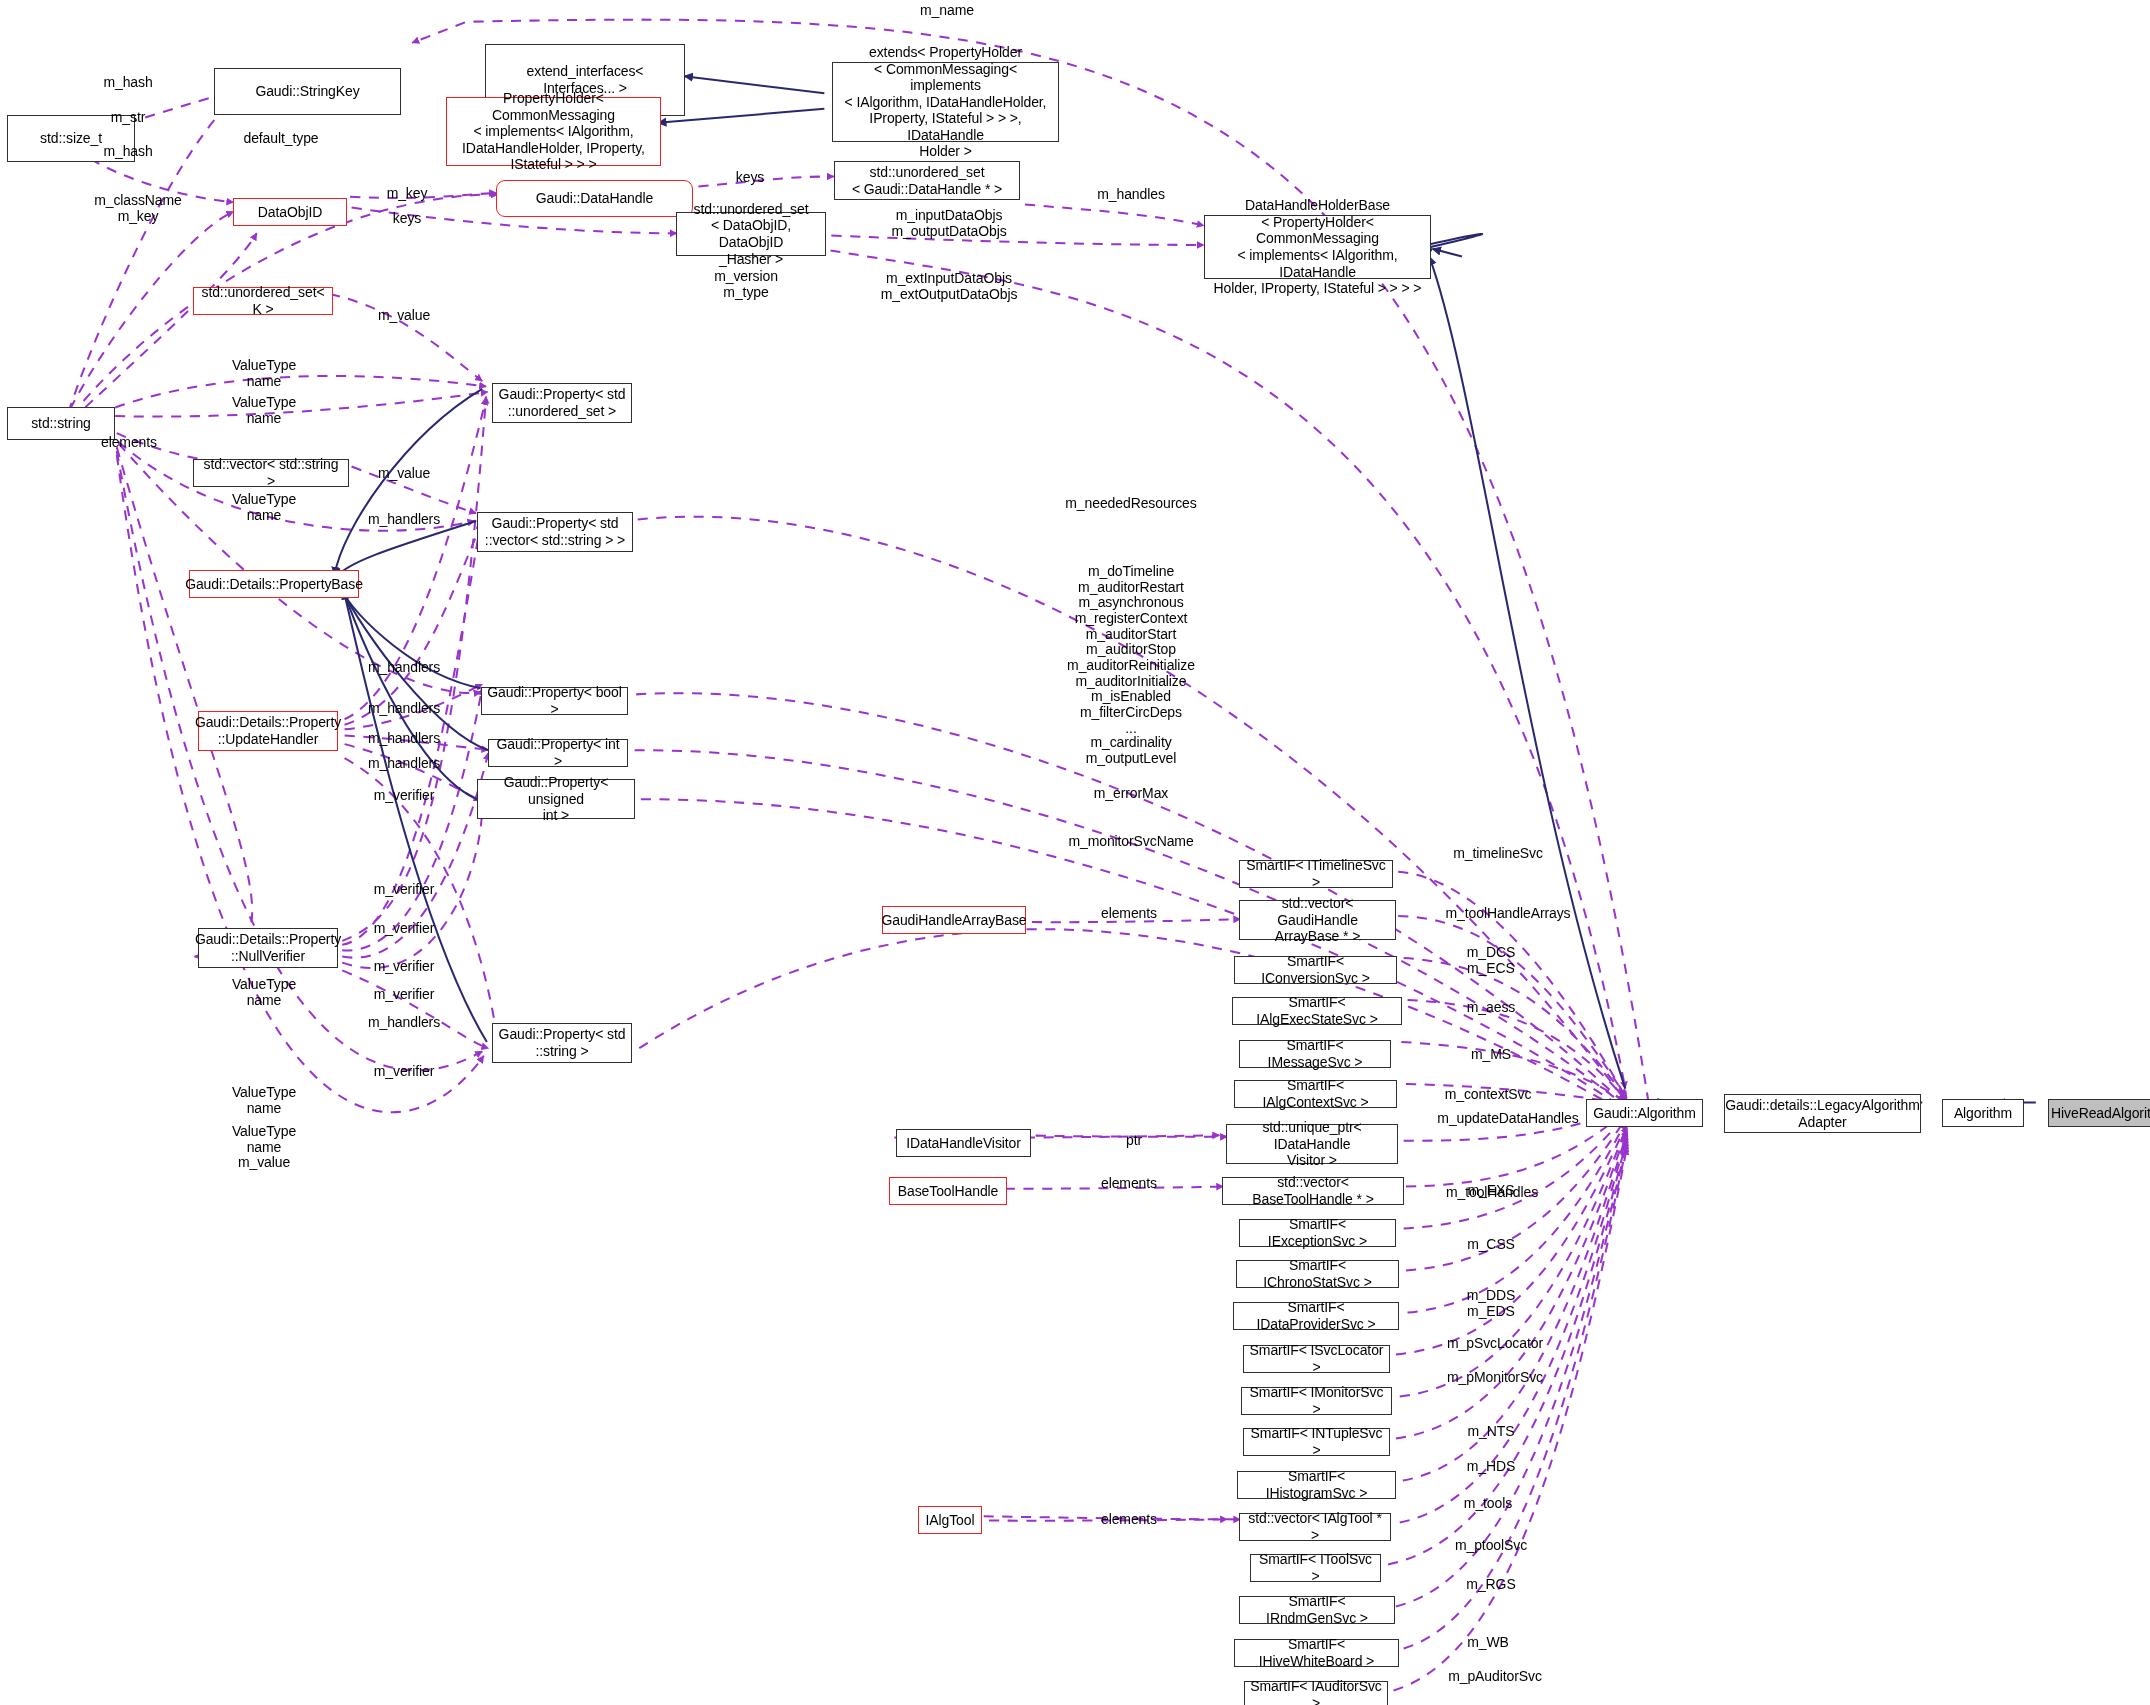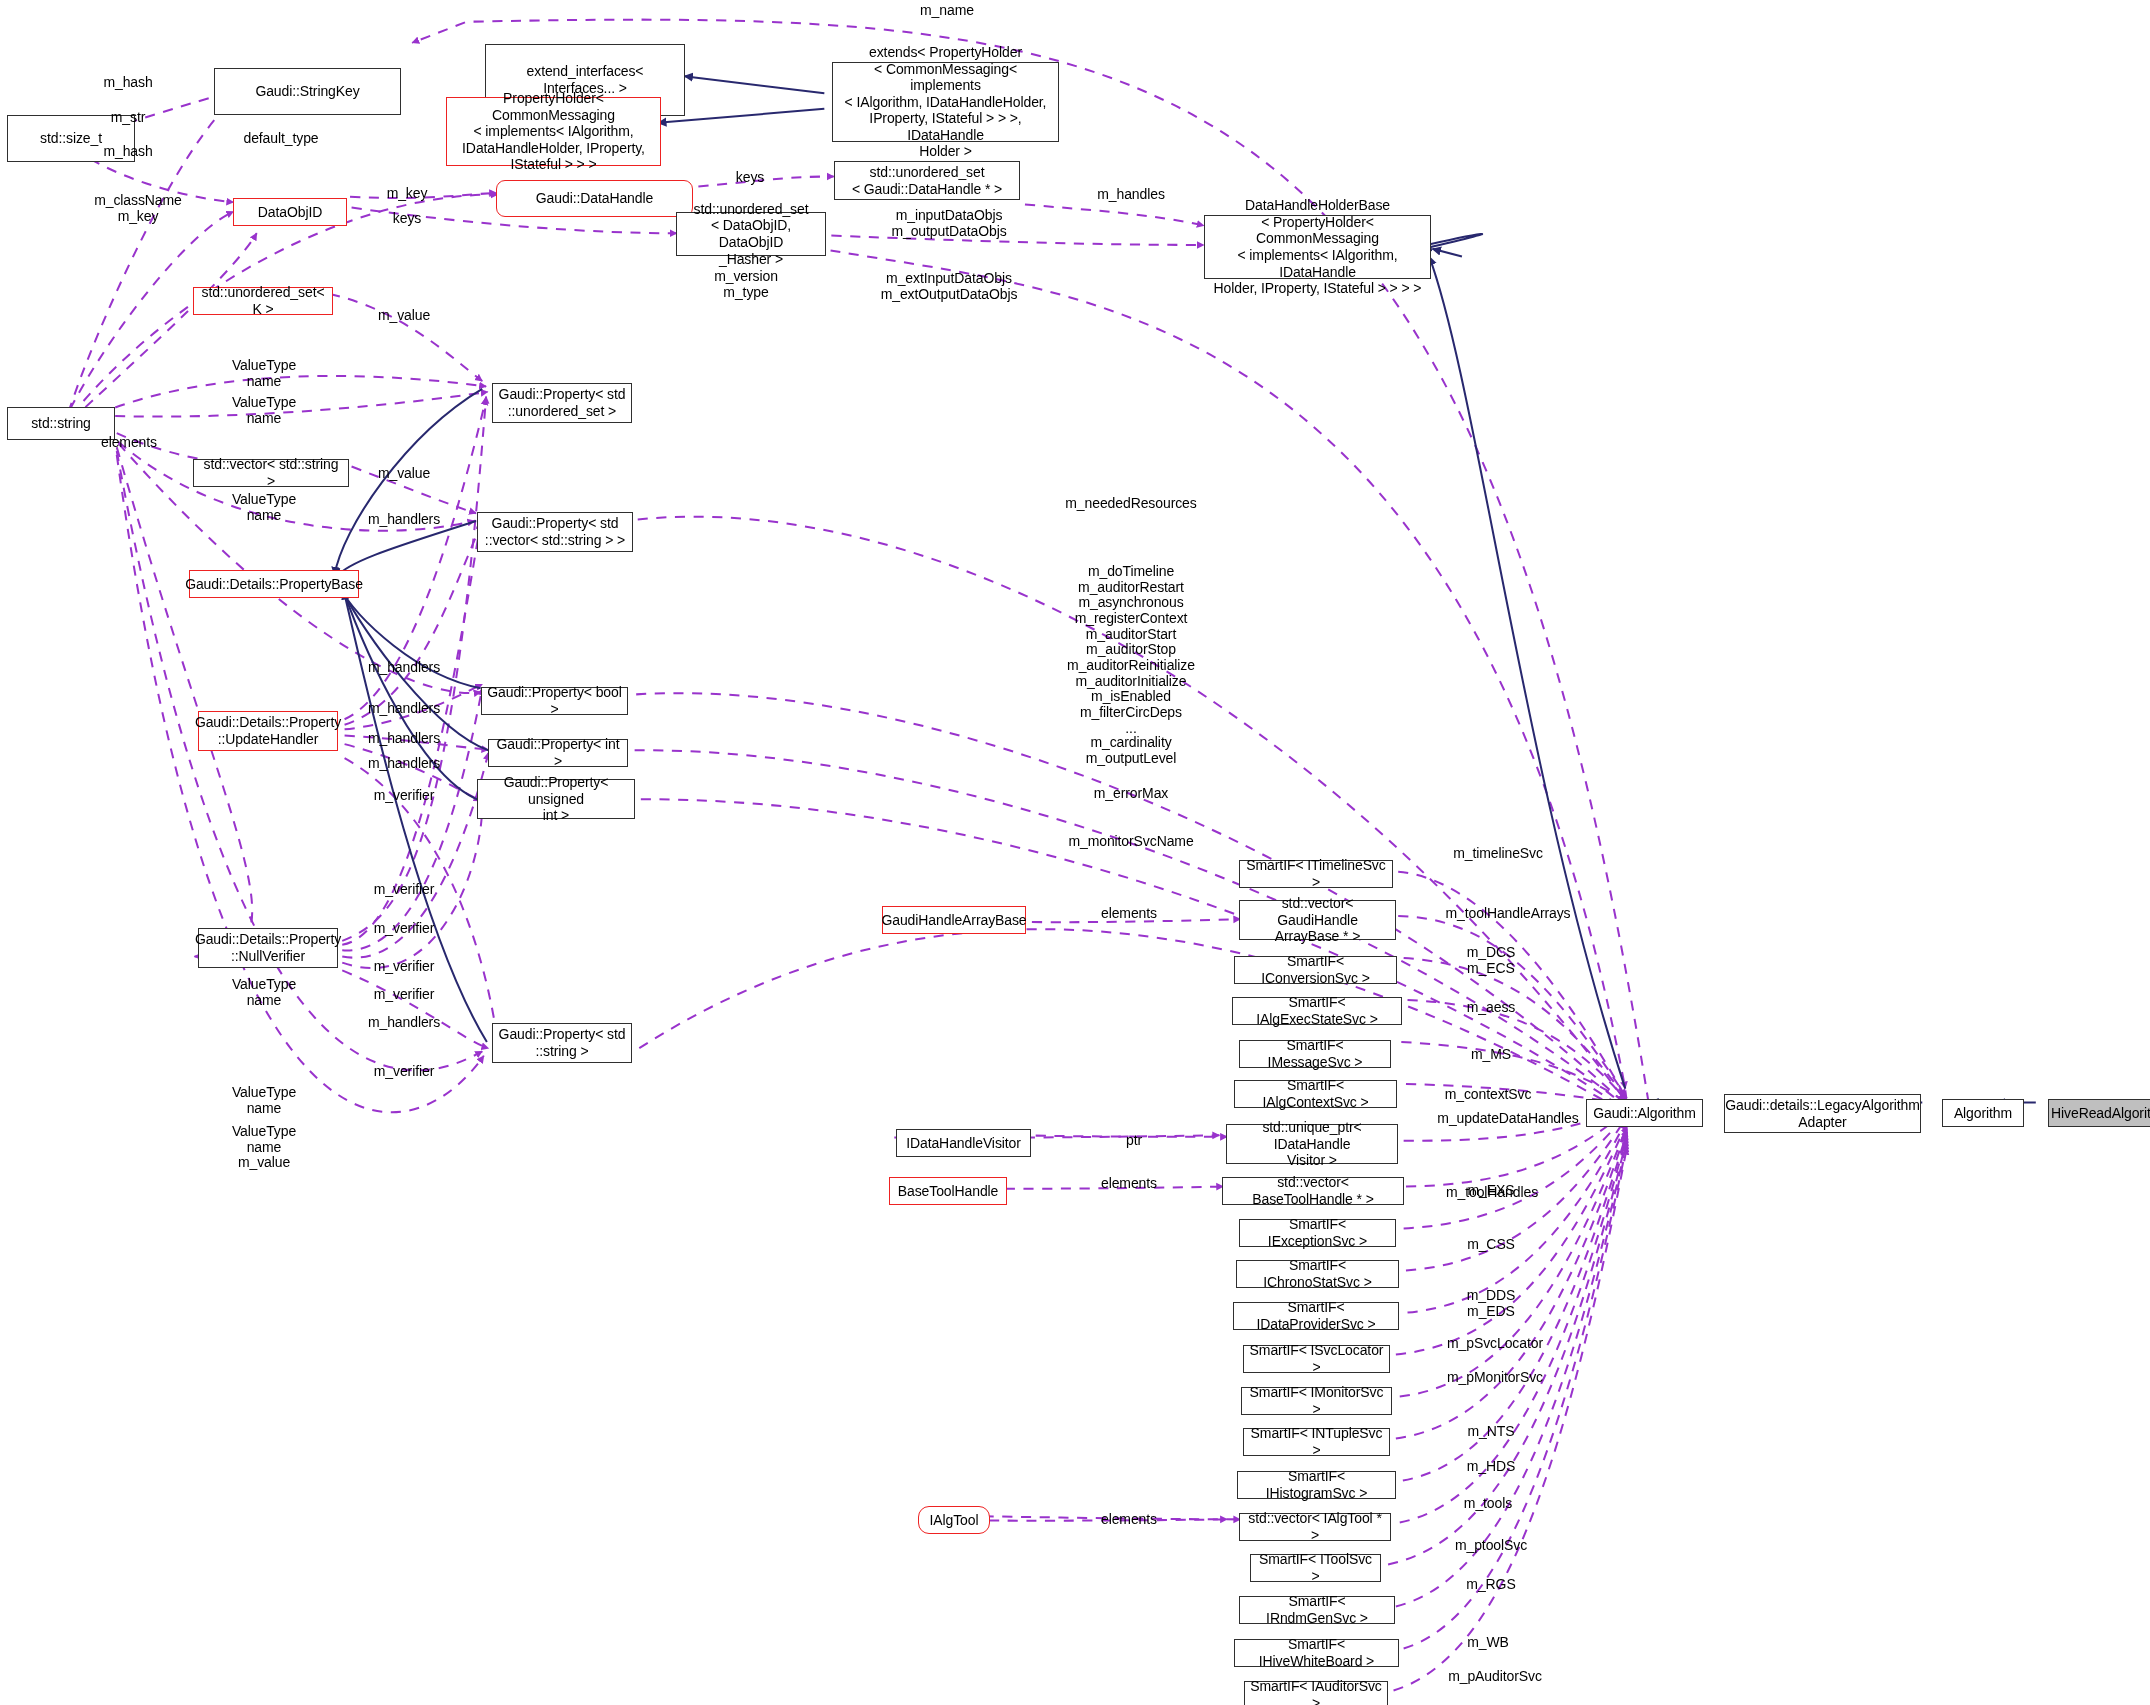--- a/index.html
+++ b/index.html
@@ -247,21 +247,21 @@
 Visitor &gt;</div>
       <div class="node red" style="left: 889px; top: 1177px; width: 118px; height: 28px;">BaseToolHandle</div>
       <div class="node" style="left: 1222px; top: 1177px; width: 182px; height: 28px;">std::vector&lt; BaseToolHandle * &gt;</div>
       <div class="node" style="left: 1239px; top: 1219px; width: 157px; height: 28px;">SmartIF&lt; IExceptionSvc &gt;</div>
       <div class="node" style="left: 1236px; top: 1260px; width: 163px; height: 28px;">SmartIF&lt; IChronoStatSvc &gt;</div>
       <div class="node" style="left: 1233px; top: 1302px; width: 166px; height: 28px;">SmartIF&lt; IDataProviderSvc &gt;</div>
       <div class="node" style="left: 1243px; top: 1345px; width: 147px; height: 28px;">SmartIF&lt; ISvcLocator &gt;</div>
       <div class="node" style="left: 1241px; top: 1387px; width: 151px; height: 28px;">SmartIF&lt; IMonitorSvc &gt;</div>
       <div class="node" style="left: 1243px; top: 1428px; width: 147px; height: 28px;">SmartIF&lt; INTupleSvc &gt;</div>
       <div class="node" style="left: 1237px; top: 1471px; width: 159px; height: 28px;">SmartIF&lt; IHistogramSvc &gt;</div>
-      <div class="node red" style="left: 918px; top: 1506px; width: 72px; height: 28px; border-radius: 11px;">IAlgTool</div>
+      <div class="node red" style="left: 918px; top: 1506px; width: 64px; height: 28px;">IAlgTool</div>
       <div class="node" style="left: 1239px; top: 1513px; width: 152px; height: 28px;">std::vector&lt; IAlgTool * &gt;</div>
       <div class="node" style="left: 1250px; top: 1554px; width: 131px; height: 28px;">SmartIF&lt; IToolSvc &gt;</div>
       <div class="node" style="left: 1239px; top: 1596px; width: 156px; height: 28px;">SmartIF&lt; IRndmGenSvc &gt;</div>
       <div class="node" style="left: 1234px; top: 1639px; width: 165px; height: 28px;">SmartIF&lt; IHiveWhiteBoard &gt;</div>
       <div class="node" style="left: 1244px; top: 1681px; width: 144px; height: 28px;">SmartIF&lt; IAuditorSvc &gt;</div>
       <div class="node" style="left: 1586px; top: 1099px; width: 117px; height: 28px; text-align: right;">Gaudi::Algorithm</div>
       <div class="node" style="left: 1724px; top: 1094px; width: 197px; height: 39px;">Gaudi::details::LegacyAlgorithm
 Adapter</div>
       <div class="node" style="left: 1942px; top: 1099px; width: 82px; height: 28px;">Algorithm</div>
       <div class="node current" style="left: 2048px; top: 1099px; width: 125px; height: 28px;">HiveReadAlgorithm</div>

